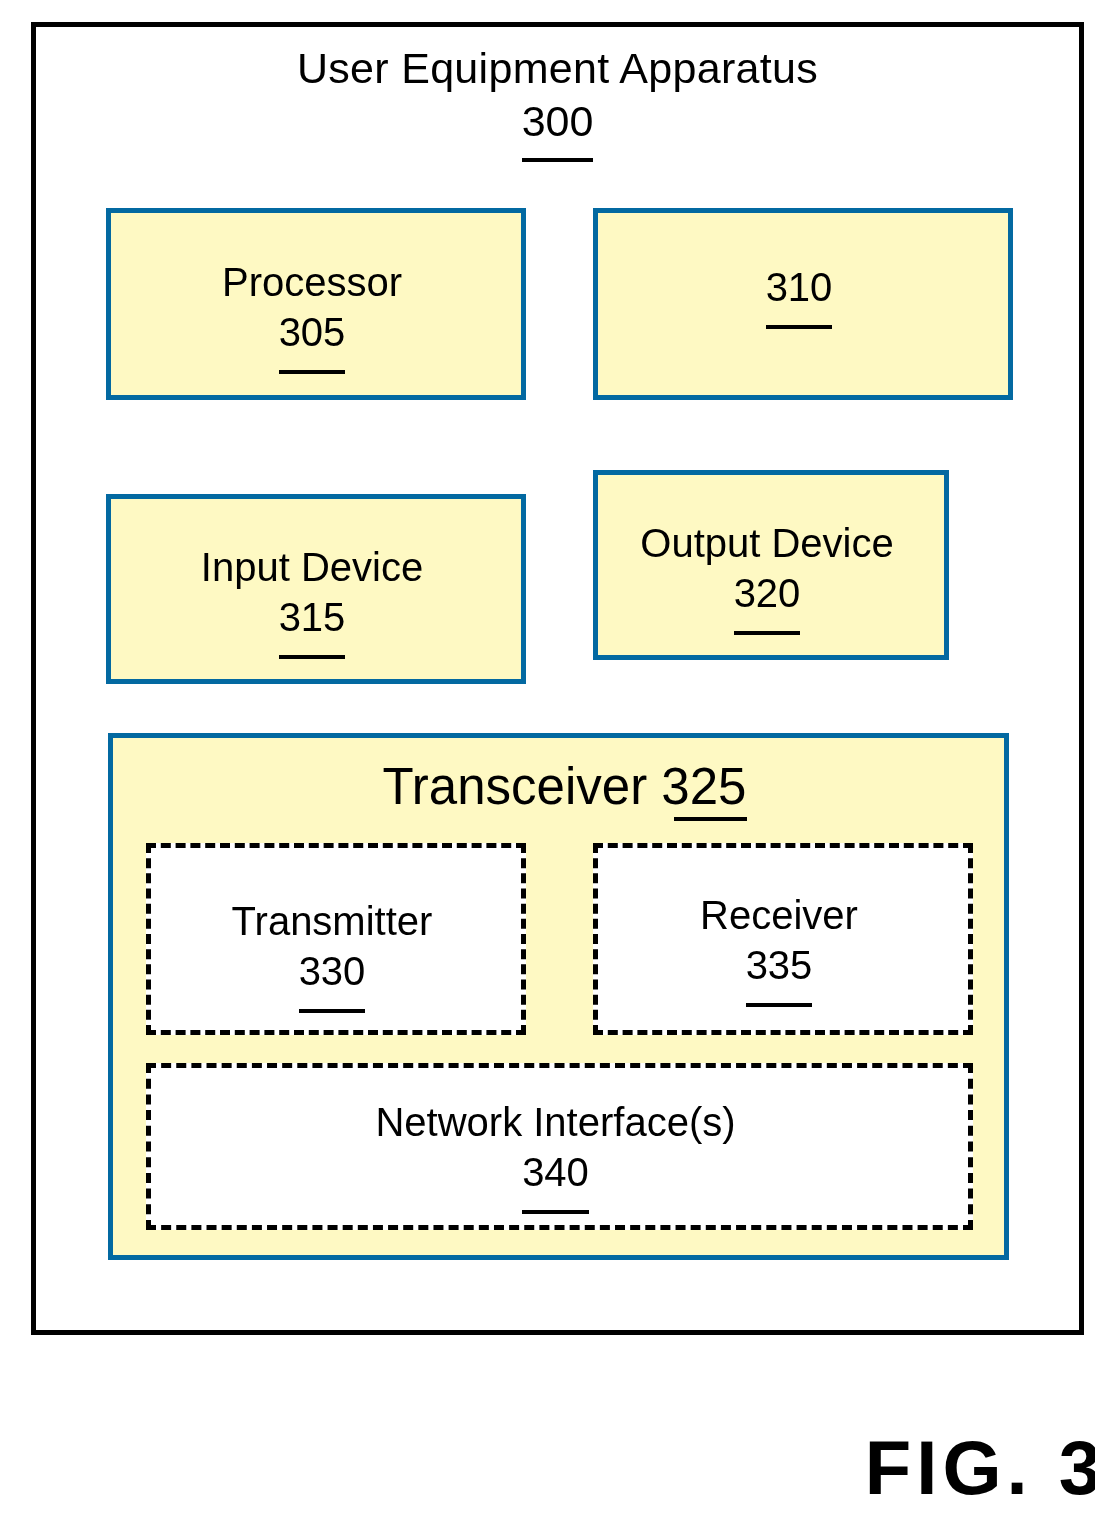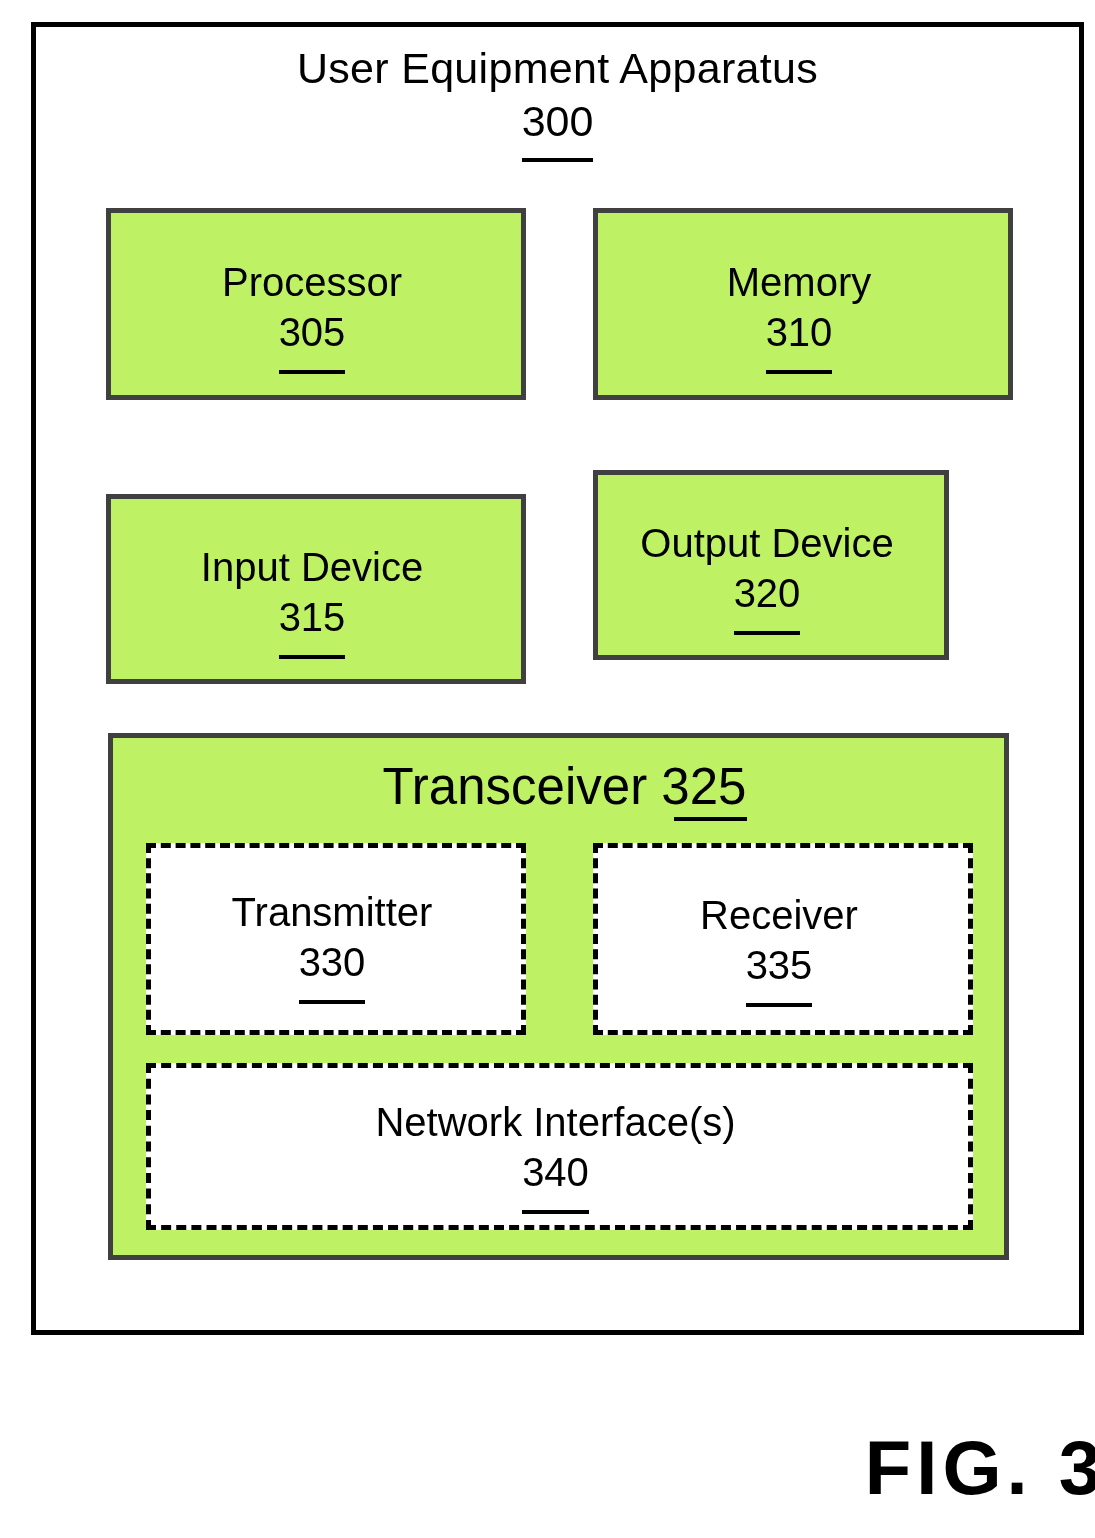--- a/index.html
+++ b/index.html
@@ -60,23 +60,23 @@
     margin-top: 6px;
   }
   .apparatus-title .title-ref span {
     border-bottom: 4px solid #000000;
     padding-bottom: 13px;
   }
 
   
   .box-solid {
     position: absolute;
-    border: 5px solid #404040;
+    border: 5px solid #0369a1;
     box-sizing: border-box;
-    background: #bef264;
+    background: #fef9c3;
   }
 
   
   .box-dashed {
     position: absolute;
     box-sizing: border-box;
     background: #ffffff;
     border: 5px dashed #000000;
   }
 
@@ -160,21 +160,20 @@
 
   <div class="box-solid" style="left:95px; top:208px; width:420px; height:192px;">
     <div class="comp-label nudge-left" style="top:47px;">
       <span class="lbl-name">Processor</span>
       <span class="lbl-ref"><span>305</span></span>
     </div>
   </div>
 
   <div class="box-solid" style="left:582px; top:208px; width:420px; height:192px;">
     <div class="comp-label nudge-left" style="top:47px;">
-      <span class="lbl-name">Memory</span>
       <span class="lbl-ref"><span>310</span></span>
     </div>
   </div>
 
   <div class="box-solid" style="left:95px; top:494px; width:420px; height:190px;">
     <div class="comp-label nudge-left" style="top:46px;">
       <span class="lbl-name">Input Device</span>
       <span class="lbl-ref"><span>315</span></span>
     </div>
   </div>
@@ -184,21 +183,21 @@
       <span class="lbl-name">Output Device</span>
       <span class="lbl-ref"><span>320</span></span>
     </div>
   </div>
 
   <div class="box-solid" style="left:97px; top:733px; width:901px; height:527px;"></div>
 
   <div class="transceiver-header"><span>Transceiver</span><span> </span><span class="tx-ref">325</span></div>
 
   <div class="box-dashed" style="left:135px; top:843px; width:380px; height:192px;">
-    <div class="comp-label nudge-left" style="top:42px;">
+    <div class="comp-label nudge-left" style="top:51px;">
       <span class="lbl-name">Transmitter</span>
       <span class="lbl-ref"><span>330</span></span>
     </div>
   </div>
 
   <div class="box-dashed" style="left:582px; top:843px; width:380px; height:192px;">
     <div class="comp-label nudge-left" style="top:45px;">
       <span class="lbl-name">Receiver</span>
       <span class="lbl-ref"><span>335</span></span>
     </div>

